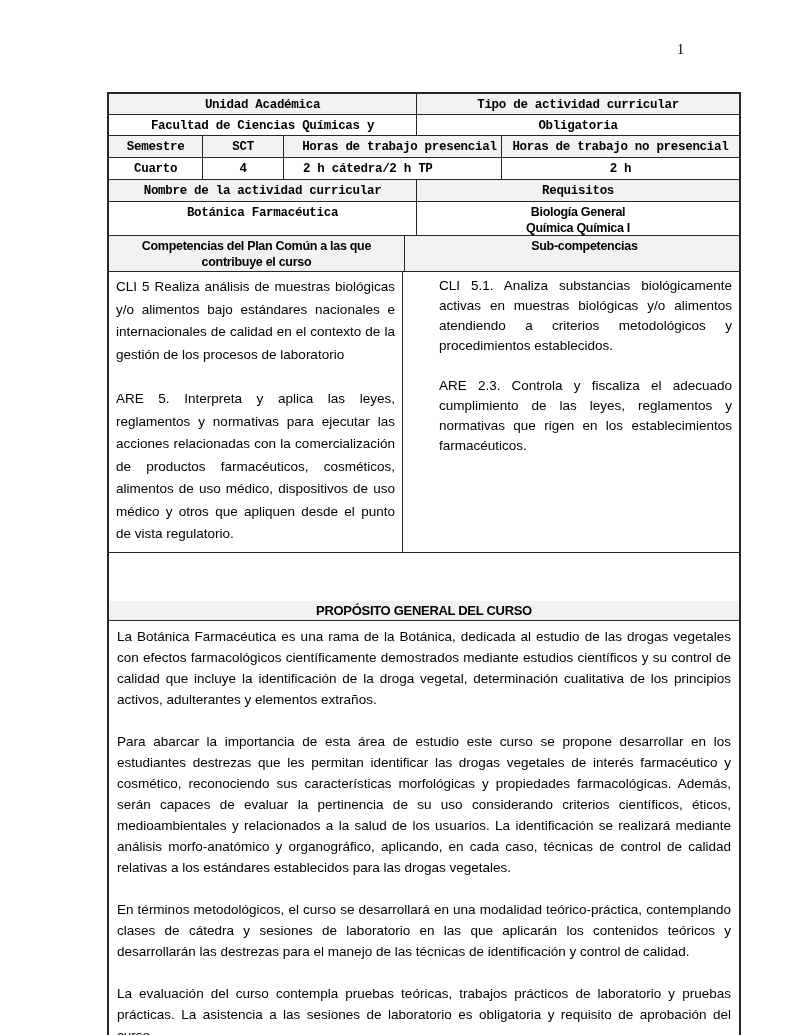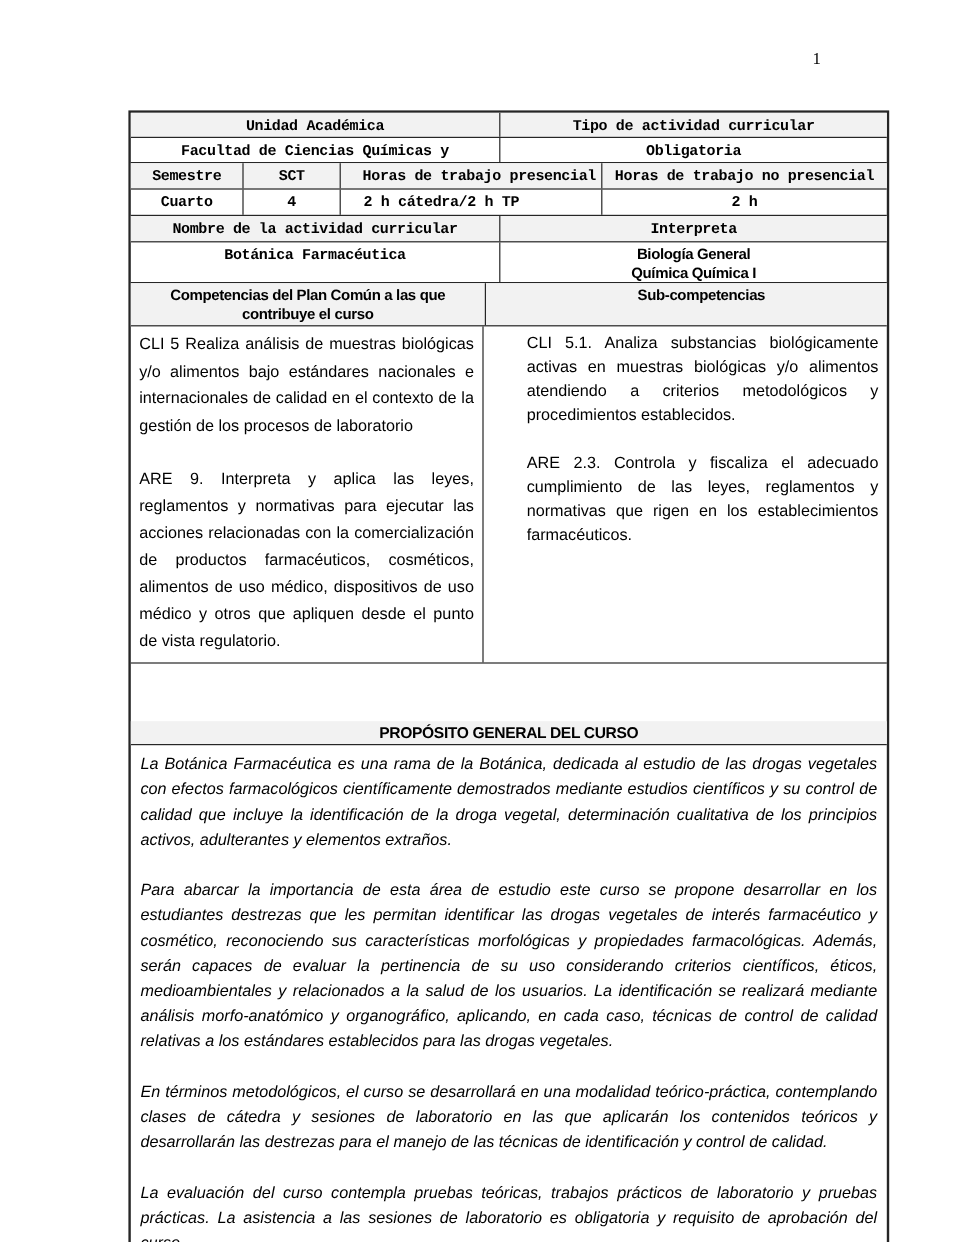--- a/index.html
+++ b/index.html
@@ -55,21 +55,21 @@
   .comp-row { min-height: 243px; gap: 29px; }
   .comp-cell { padding: 4px 7px 6px 7px; font-size: 13.5px; text-align: justify; }
   .comp-cell-left p  { line-height: 22.5px; margin-bottom: 22px; }
   .comp-cell-left p:last-child  { margin-bottom: 0; }
   .comp-cell-right p { line-height: 20px; margin-bottom: 20px; }
   .comp-cell-right p:last-child { margin-bottom: 0; }
   
   .prop-title { font-size: 13px; line-height: 17px; padding-top: 1px; }
   .prop-row { min-height: 406px; }
   .prop-cell { width: 100%; padding: 5px 8px; font-size: 13.5px; text-align: justify; }
-  .prop-cell p { line-height: 21px; margin-bottom: 21px; font-style: italic; }
+  .prop-cell p { line-height: 21px; margin-bottom: 21px; }
   .prop-cell p:last-child { margin-bottom: 0; }
 </style>
 </head>
 <body>
 
 <div class="page">
 
   <div class="page-number">1</div>
 
   <div class="doc-table">
@@ -93,42 +93,42 @@
 
     <div class="tr r-h22">
       <div class="td w-sem c b lbl">Cuarto</div>
       <div class="td w-sct c b lbl">4</div>
       <div class="td w-hp b lbl value-left">2 h cátedra/2 h TP</div>
       <div class="td w-hnp c b lbl">2 h</div>
     </div>
 
     <div class="tr r-h22 hdr">
       <div class="td w-left c b lbl">Nombre de la actividad curricular</div>
-      <div class="td w-right c b lbl">Interpreta</div>
+      <div class="td w-right c b lbl">Requisitos</div>
     </div>
 
     <div class="tr r-h34">
       <div class="td w-left c b lbl">Botánica Farmacéutica</div>
       <div class="td w-right c b two-line" style="font-size:12.5px;">
         <div>Biología General</div>
         <div>Química Química I</div>
       </div>
     </div>
 
     <div class="tr r-h36 hdr">
       <div class="td w-left c b two-line" style="font-size:12.5px;">
         <span class="narrow-wrap">Competencias del Plan Común a las que contribuye el curso</span>
       </div>
       <div class="td w-right c b two-line" style="font-size:12.5px;">Sub-competencias</div>
     </div>
 
     <div class="tr comp-row">
       <div class="td w-left comp-cell comp-cell-left">
         <p>CLI 5 Realiza análisis de muestras biológicas y/o alimentos bajo estándares nacionales e internacionales de calidad en el contexto de la gestión de los procesos de laboratorio</p>
-        <p>ARE 9. Interpreta y aplica las leyes, reglamentos y normativas para ejecutar las acciones relacionadas con la comercialización de productos farmacéuticos, cosméticos, alimentos de uso médico, dispositivos de uso médico y otros que apliquen desde el punto de vista regulatorio.</p>
+        <p>ARE 5. Interpreta y aplica las leyes, reglamentos y normativas para ejecutar las acciones relacionadas con la comercialización de productos farmacéuticos, cosméticos, alimentos de uso médico, dispositivos de uso médico y otros que apliquen desde el punto de vista regulatorio.</p>
       </div>
       <div class="td w-right comp-cell comp-cell-right">
         <p>CLI 5.1. Analiza substancias biológicamente activas en muestras biológicas y/o alimentos atendiendo a criterios metodológicos y procedimientos establecidos.</p>
         <p>ARE 2.3. Controla y fiscaliza el adecuado cumplimiento de las leyes, reglamentos y normativas que rigen en los establecimientos farmacéuticos.</p>
       </div>
     </div>
 
     <div class="tr r-h20 hdr">
       <div class="td c b prop-title" style="width:100%;">PROPÓSITO GENERAL DEL CURSO</div>
     </div>

